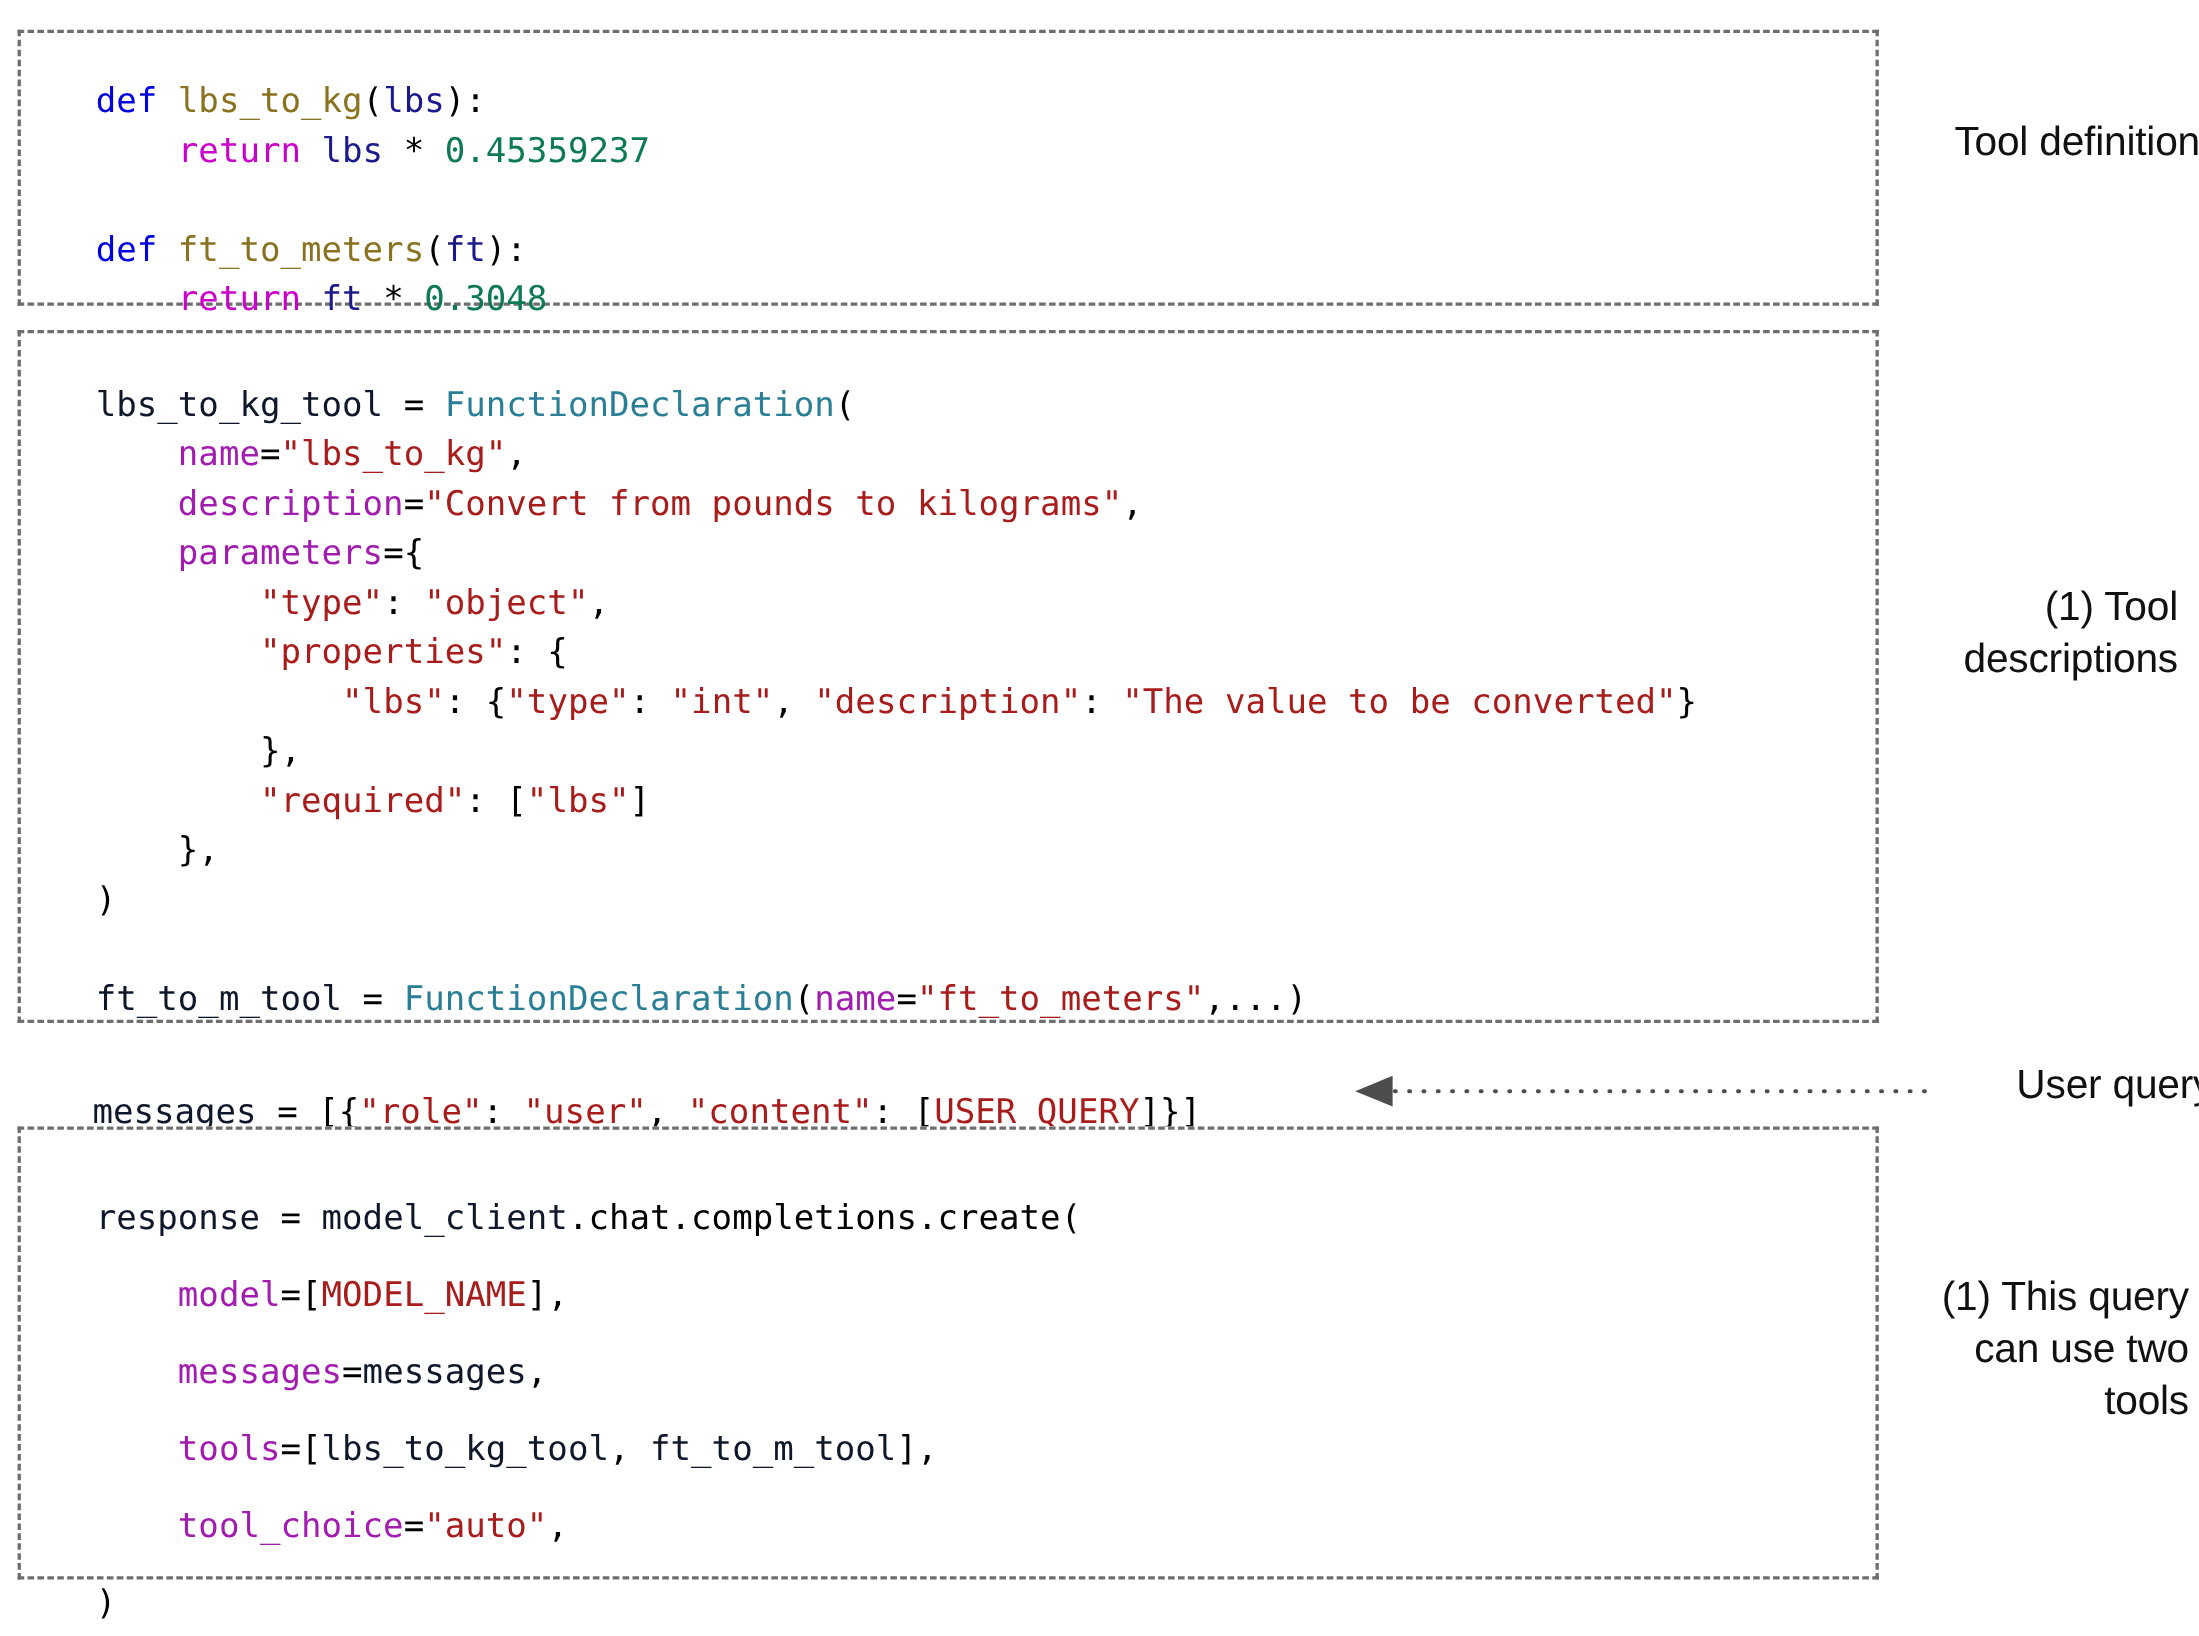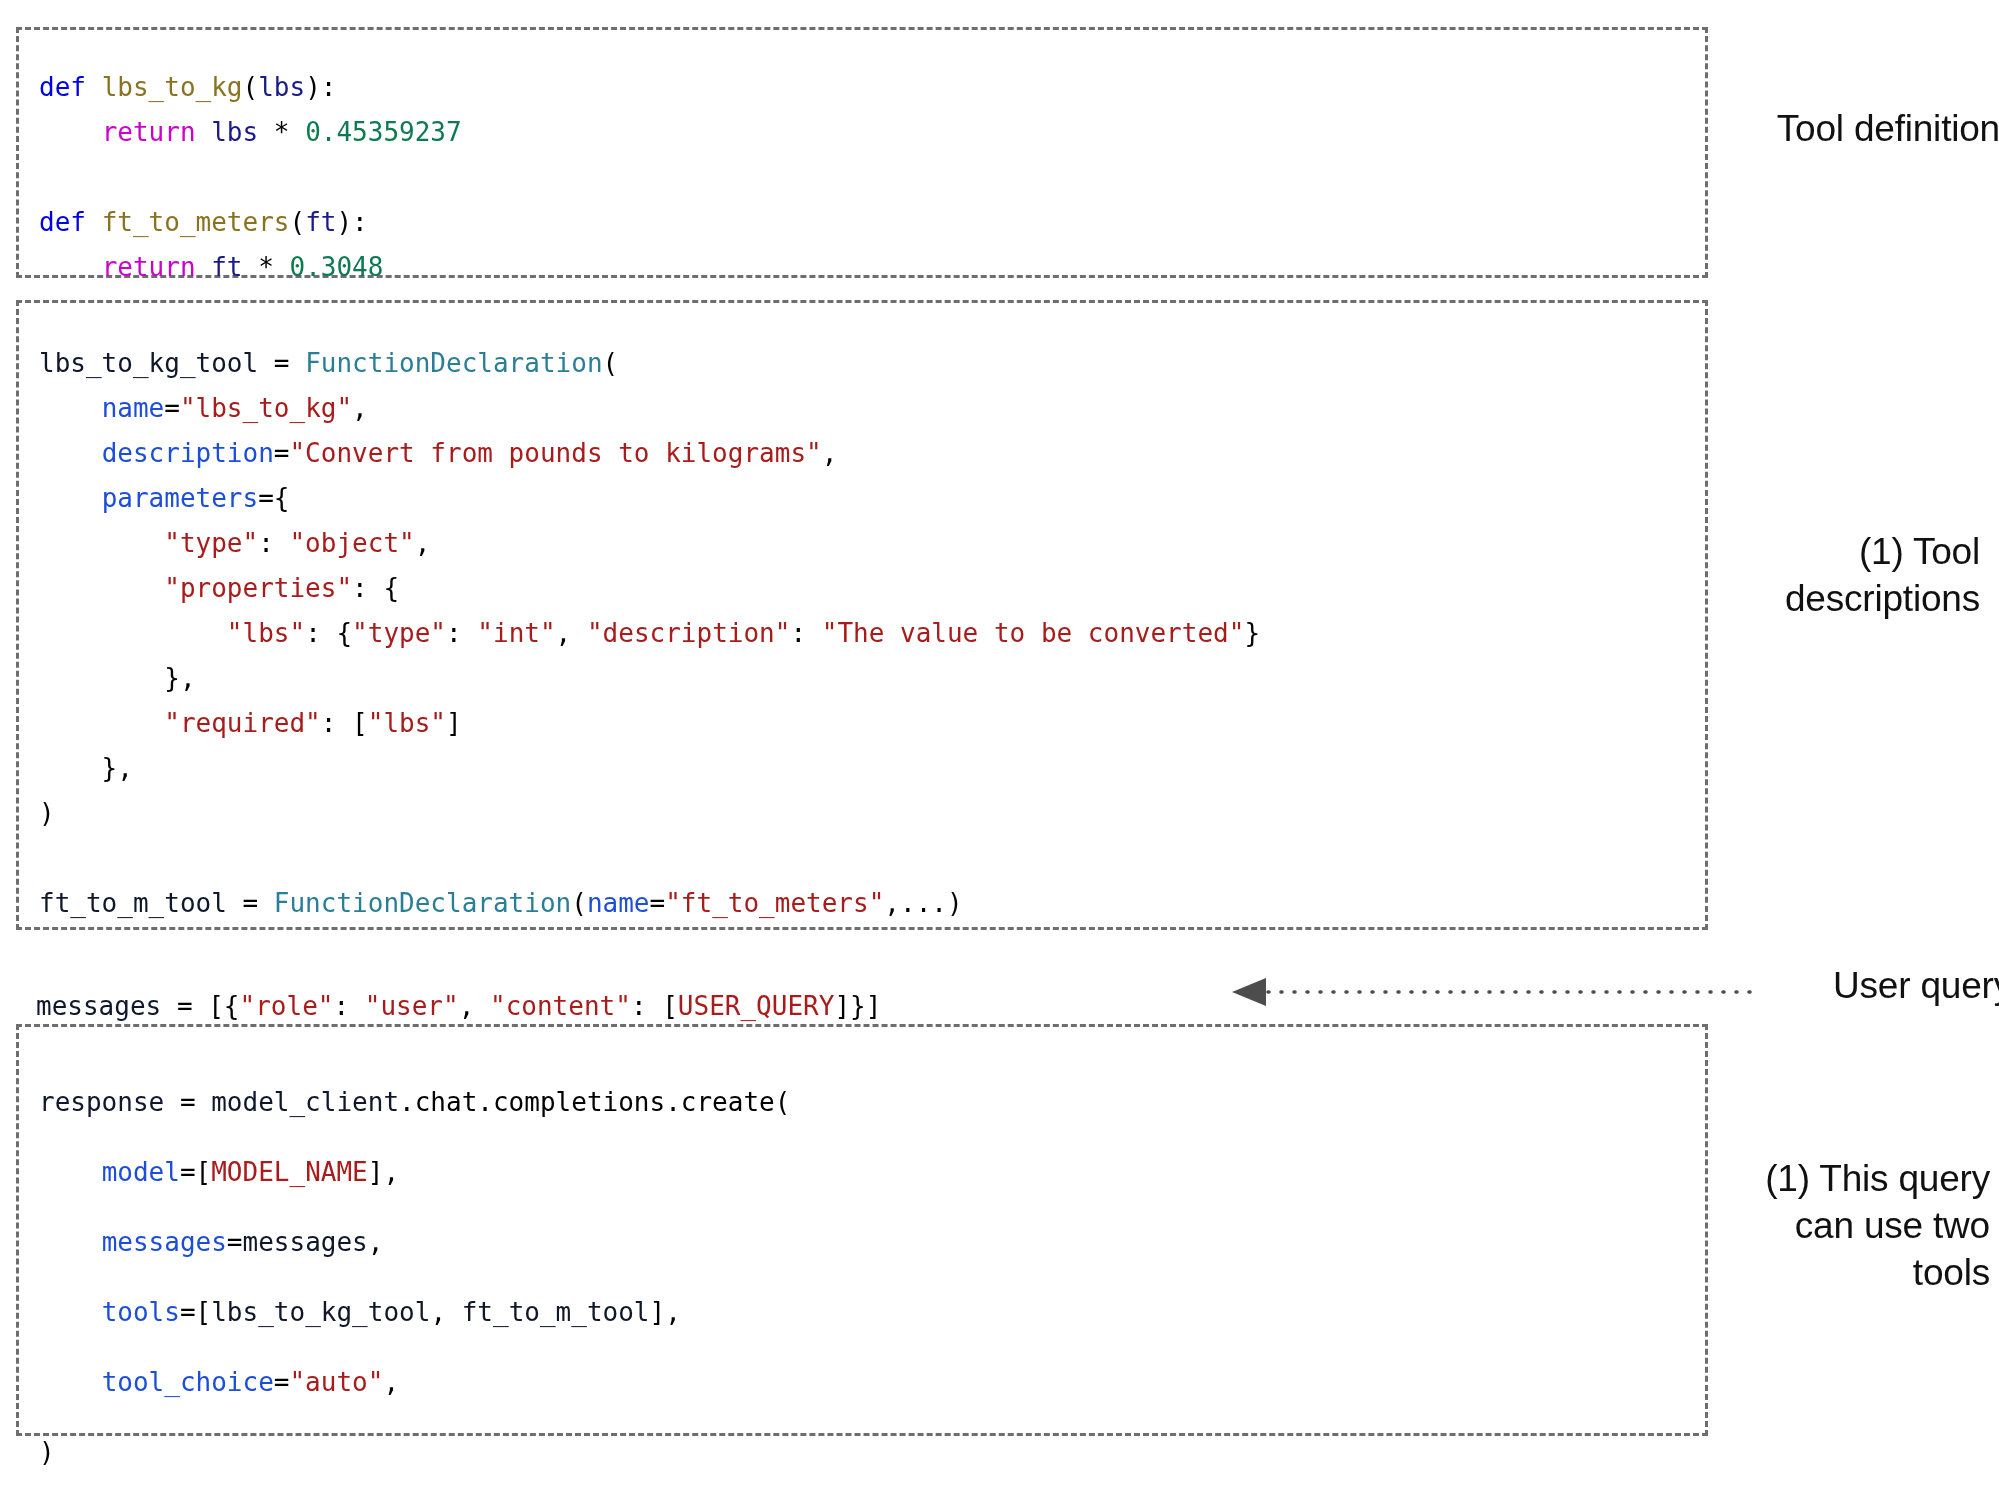--- a/index.html
+++ b/index.html
@@ -22,36 +22,37 @@
     box-sizing: border-box;
     background: #ffffff;
   }
   .code-plain {
     position: absolute;
     box-sizing: border-box;
   }
 
   .code {
     font-family: "DejaVu Sans Mono", "Liberation Mono", monospace;
-    font-size: 26px;
+    font-size: 31px;
     line-height: 45px;
     white-space: pre;
     color: #000000;
+    margin-left: 48px;
   }
 
   
   .kw       { color: #0000e0; }      
   .fn-def   { color: #8a7320; }      
   .param    { color: #1a1a8c; }      
   .ret      { color: #cc00cc; }      
   .num      { color: #0d7a52; }      
   .var      { color: #0f172a; }      
   .cls      { color: #2a7f96; }      
   .str      { color: #a81c1c; }      
-  .kwarg    { color: #1d4ed8; }      
+  .kwarg    { color: #a21caf; }      
   .op       { color: #000000; }      
   .attr     { color: #000000; }      
 
   
   #box-tool-definition {
     left: 16px;  top: 27px;
     width: 1692px; height: 251px;
   }
   #box-tool-definition .code {
     position: absolute;

